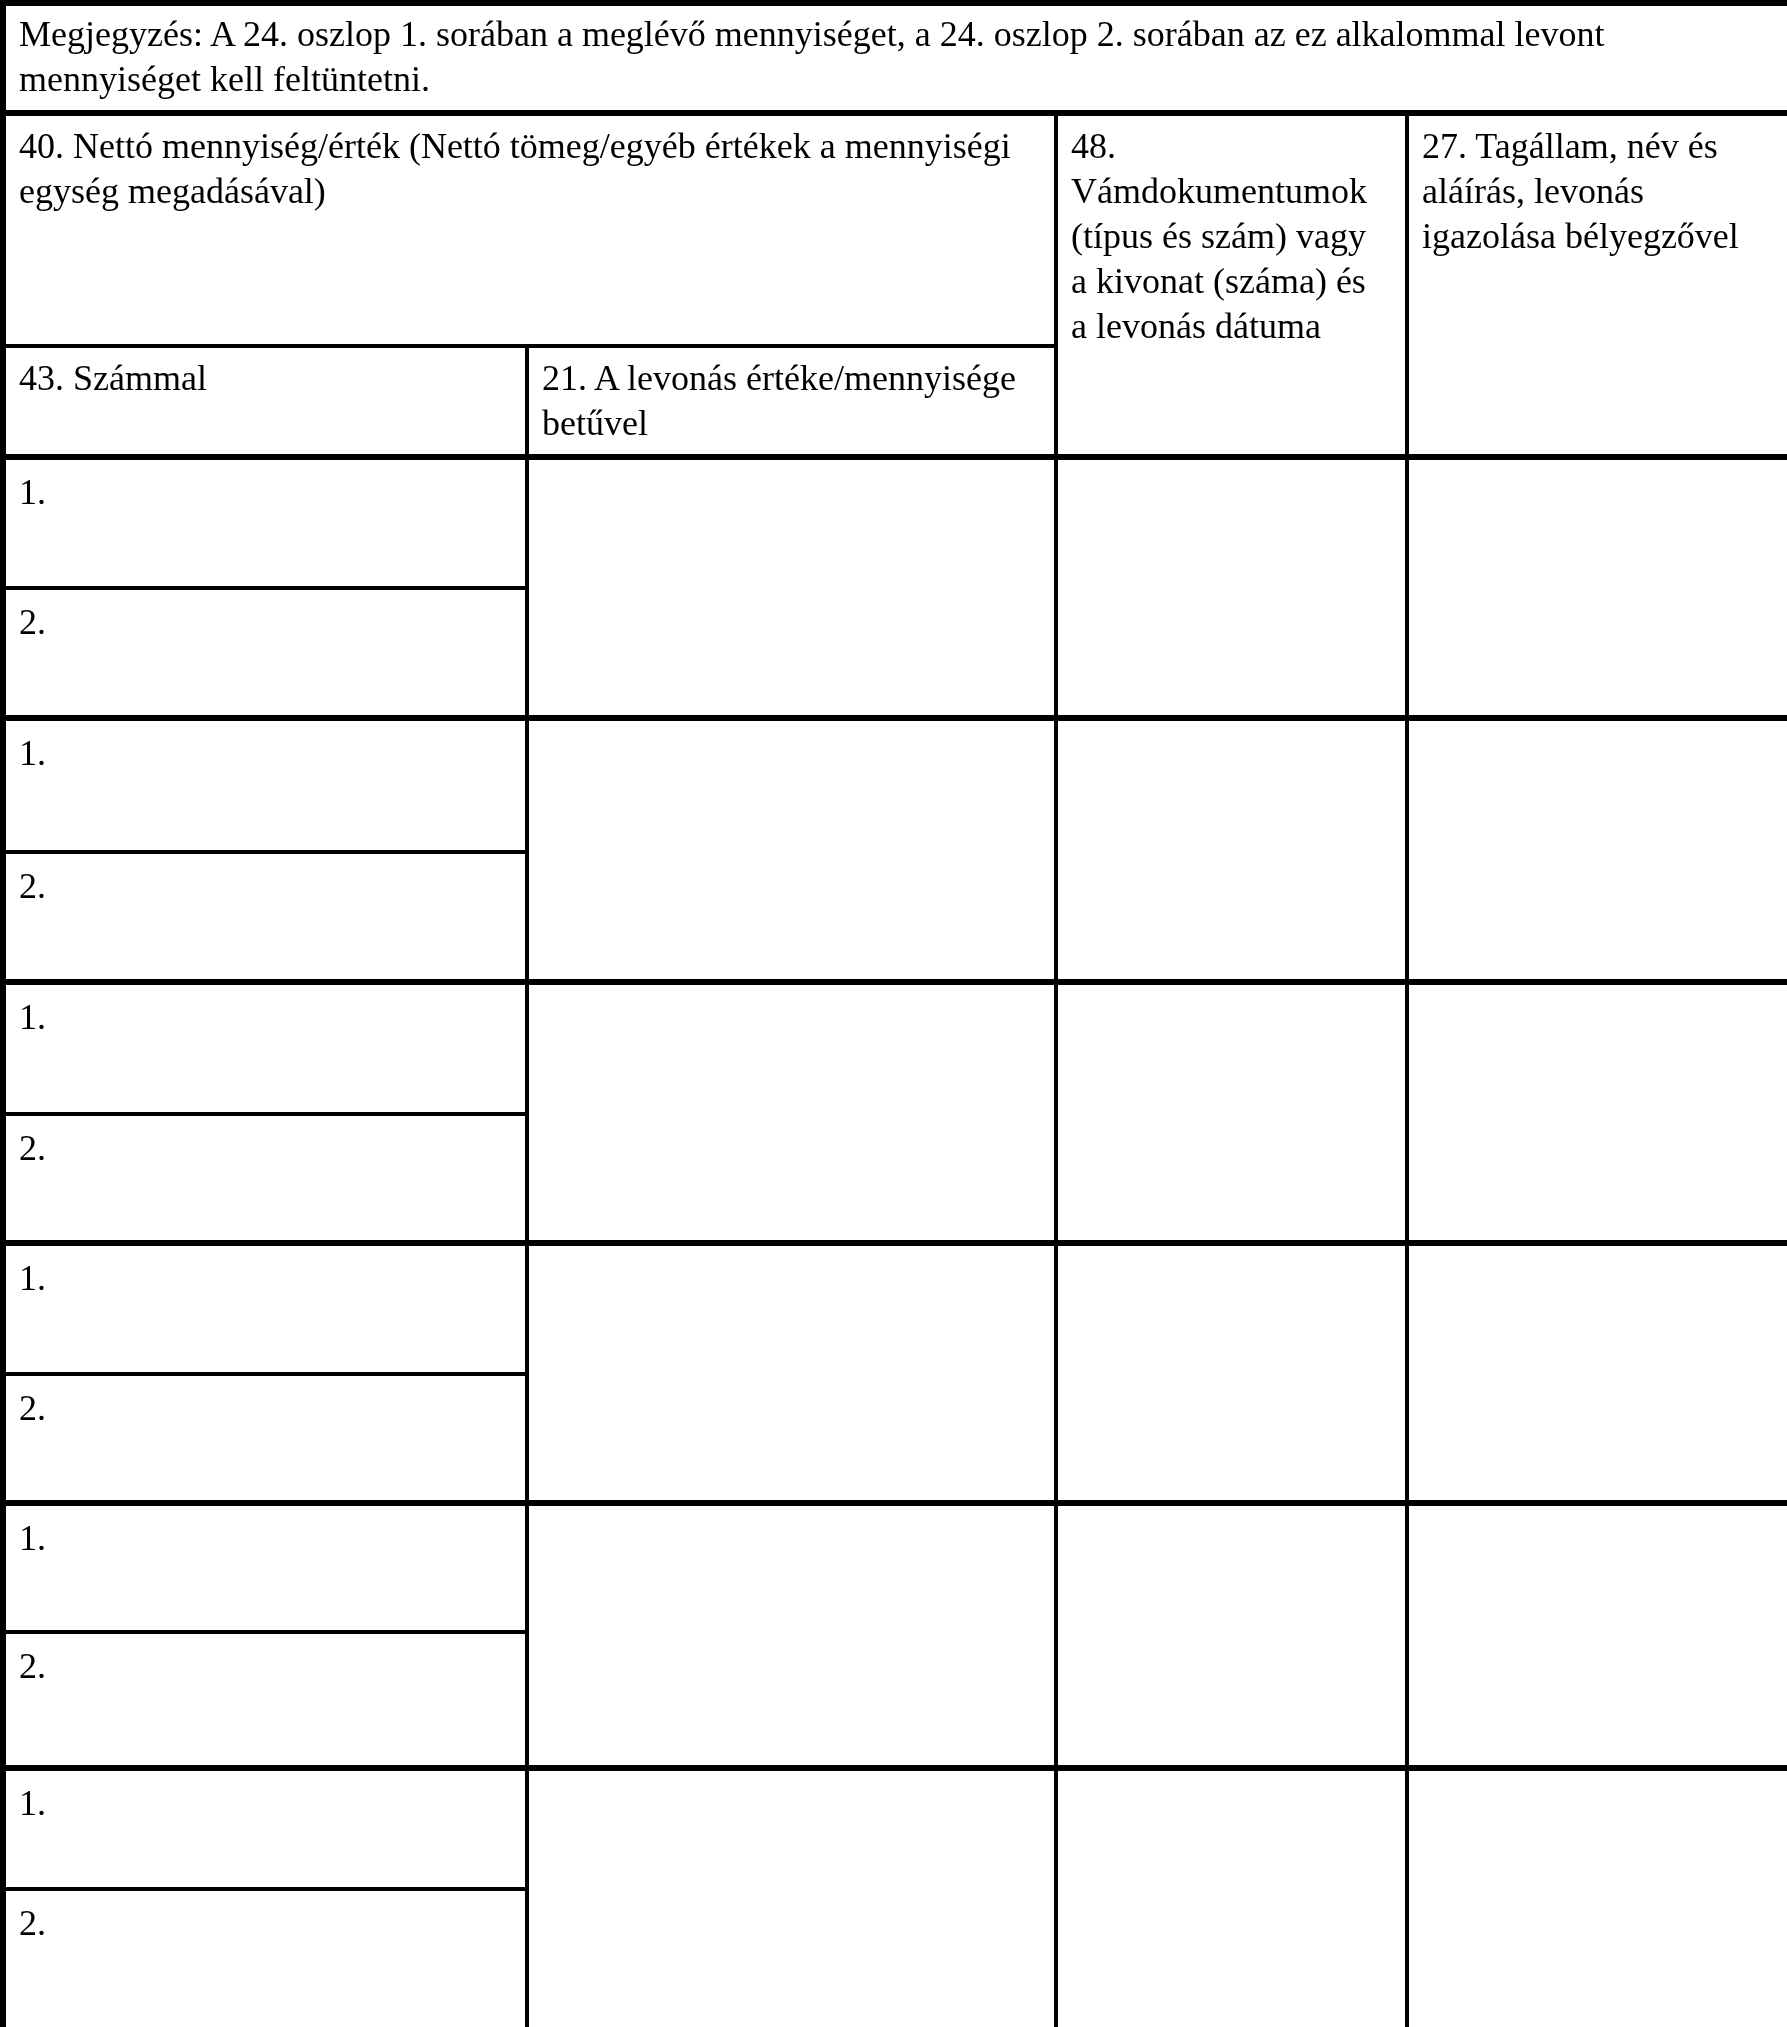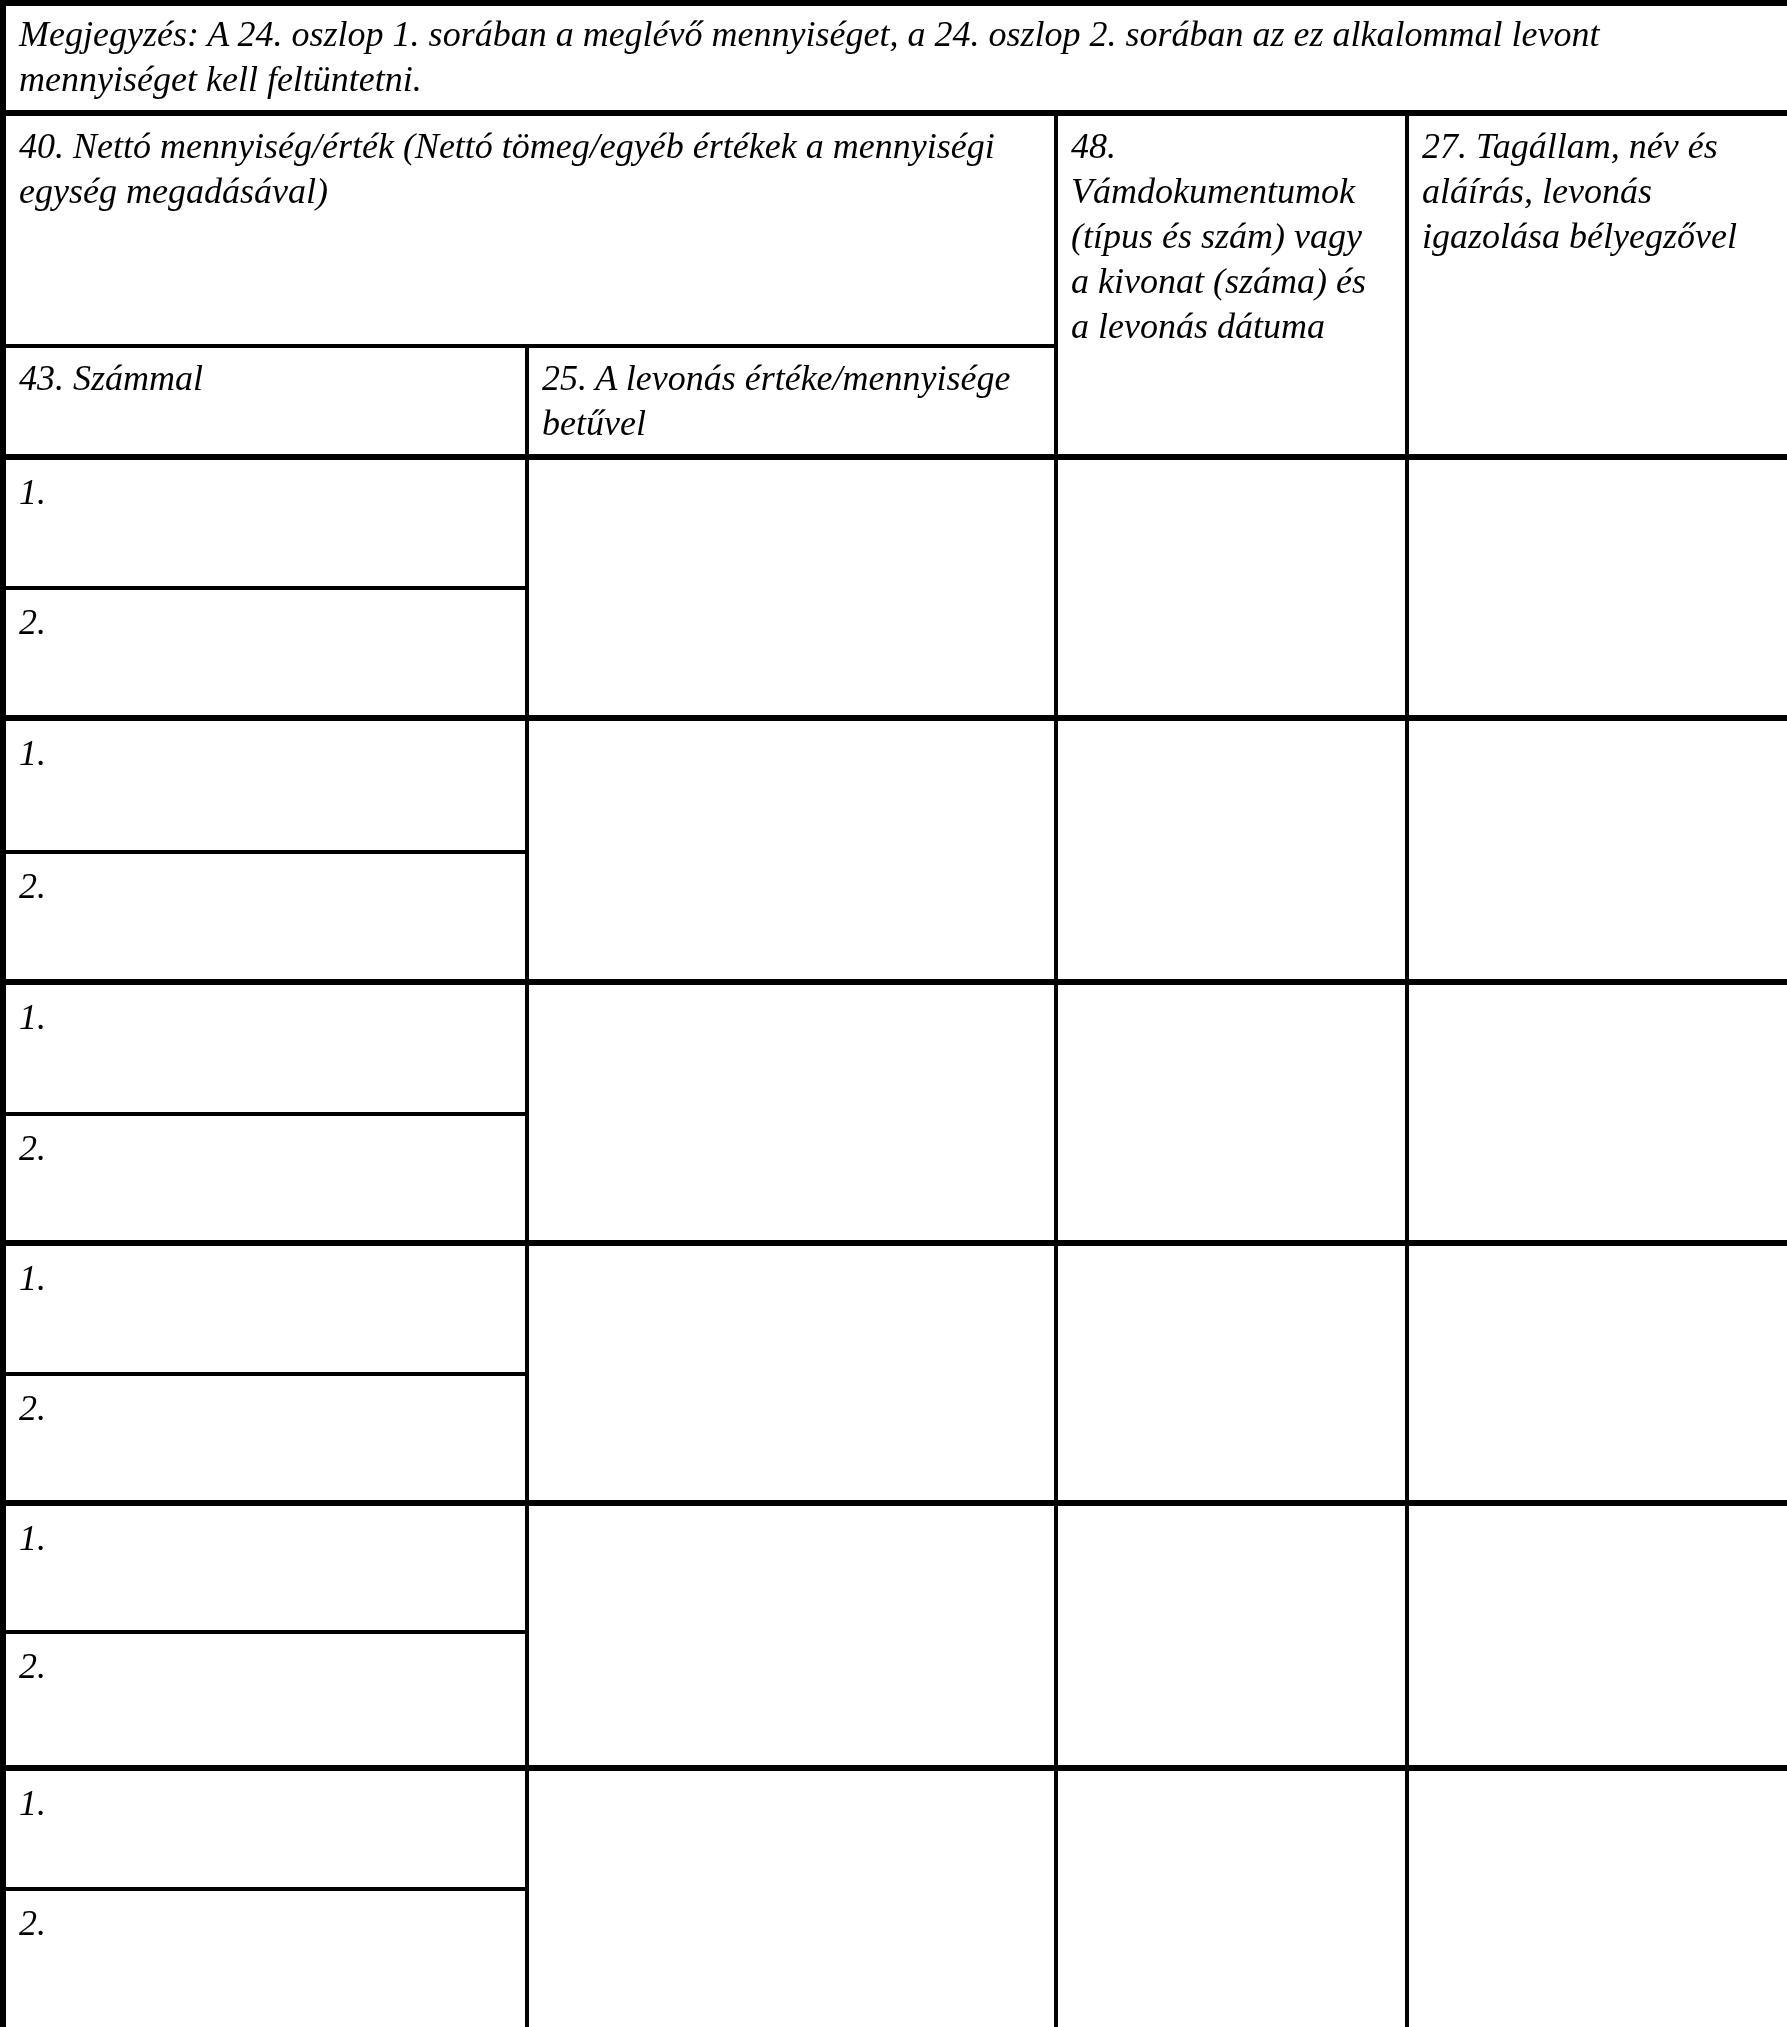--- a/index.html
+++ b/index.html
@@ -1,15 +1,15 @@
 <!DOCTYPE html>
 <html lang="hu"><head>
 <meta charset="utf-8">
 <style>
-  * { box-sizing: border-box; font-style: italic; }
+  * { box-sizing: border-box; }
   html, body { margin: 0; padding: 0; background: #ffffff; }
   .page {
     width: 1787px;
     height: 2027px;
     background: #ffffff;
     position: relative;
     overflow: hidden;
   }
   table.form-table {
     width: 1787px;
@@ -59,21 +59,21 @@
 (típus és szám) vagy
 a kivonat (száma) és
 a levonás dátuma</td>
       <td rowspan="2">27. Tagállam, név és
 aláírás, levonás
 igazolása bélyegzővel</td>
     </tr>
 
     <tr style="height:108px">
       <td>43. Számmal</td>
-      <td>25. A levonás értéke/mennyisége
+      <td>21. A levonás értéke/mennyisége
 betűvel</td>
     </tr>
 
     <tr class="thick-top" style="height:131px">
       <td class="label-cell">1.</td>
       <td rowspan="2"></td>
       <td rowspan="2"></td>
       <td rowspan="2"></td>
     </tr>
     <tr style="height:130px">

